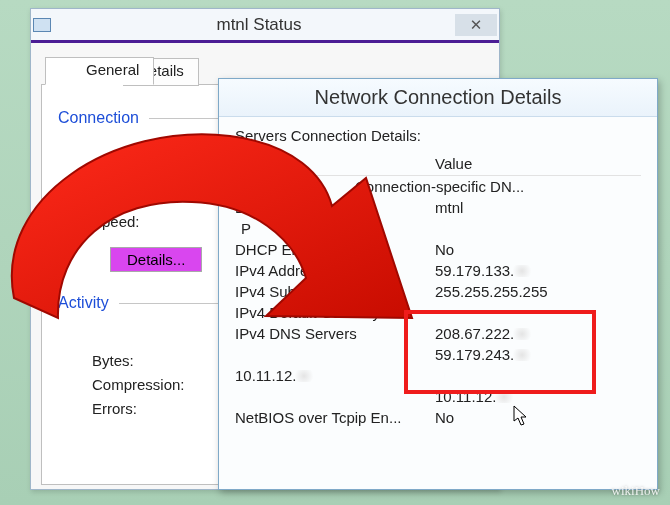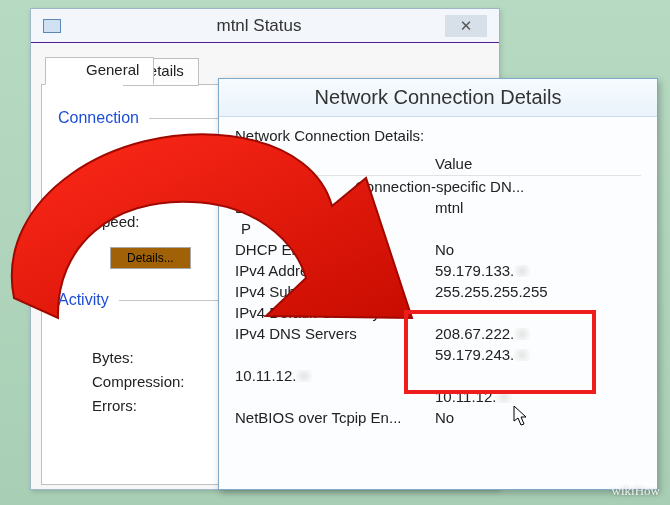--- a/index.html
+++ b/index.html
@@ -14,21 +14,21 @@
   
   .win-status {
     position: absolute; left: 30px; top: 8px;
     width: 470px; height: 482px;
     background: #f7f7f7;
     border: 1px solid #9fb6c9;
     box-shadow: 1px 2px 5px rgba(0,0,0,.15);
   }
   .win-status .titlebar {
     height: 34px; display: flex; align-items: center;
-    padding: 0 12px; border-bottom: 1px solid #4c1d95;
+    padding: 0 2px; border-bottom: 3px solid #4c1d95;
     background: #f3f7fb;
   }
   .win-status .sysicon {
     width: 18px; height: 14px; margin-right: 12px;
     background: #cfe1f2; border: 1px solid #5b87b3;
   }
   .win-status .title { flex: 1; text-align: center; font-size: 17px; color: #333; }
   .win-status .closebtn {
     width: 42px; height: 22px; background: #d7e0e8;
     display: flex; align-items: center; justify-content: center;
@@ -56,22 +56,22 @@
   .group-line {
     display: flex; align-items: center; margin: 10px 0 14px 0;
   }
   .group-line hr {
     flex: 1; border: none; border-top: 1px solid #c6c6c6; margin-left: 10px;
   }
   .indent { margin-left: 34px; }
   .row { margin: 7px 0; font-size: 15px; }
   .details-btn {
     margin: 10px 0 0 52px; padding: 3px 16px;
-    background: #a16207; border: 1px solid #a9a9a9;
-    font-size: 12px;
+    background: #d946ef; border: 1px solid #a9a9a9;
+    font-size: 15px;
   }
 
   
   .win-details {
     position: absolute; right: 12px; top: 78px;
     width: 440px; height: 412px;
     background: #fbfdfe;
     border: 1px solid #7fa9c8;
     box-shadow: 2px 3px 7px rgba(0,0,0,.25);
     z-index: 5;
@@ -163,21 +163,21 @@
       <div class="row">Bytes:</div>
       <div class="row">Compression:</div>
       <div class="row">Errors:</div>
     </div>
   </div>
 </div>
 
 <div class="win-details">
   <div class="titlebar2">Network Connection Details</div>
   <div class="wd-body">
-    <div class="wd-label">Network Connection Details:</div>
+    <div class="wd-label">Servers Connection Details:</div>
     <div class="wd-headers">
       <div class="wd-col-p">Property</div>
       <div class="wd-col-v">Value</div>
     </div>
 
     <div class="wd-row">
       <div class="p" style="text-indent:120px; overflow:visible;">Connection-specific DN...</div>
       <div class="v"></div>
     </div>
     <div class="wd-row">

